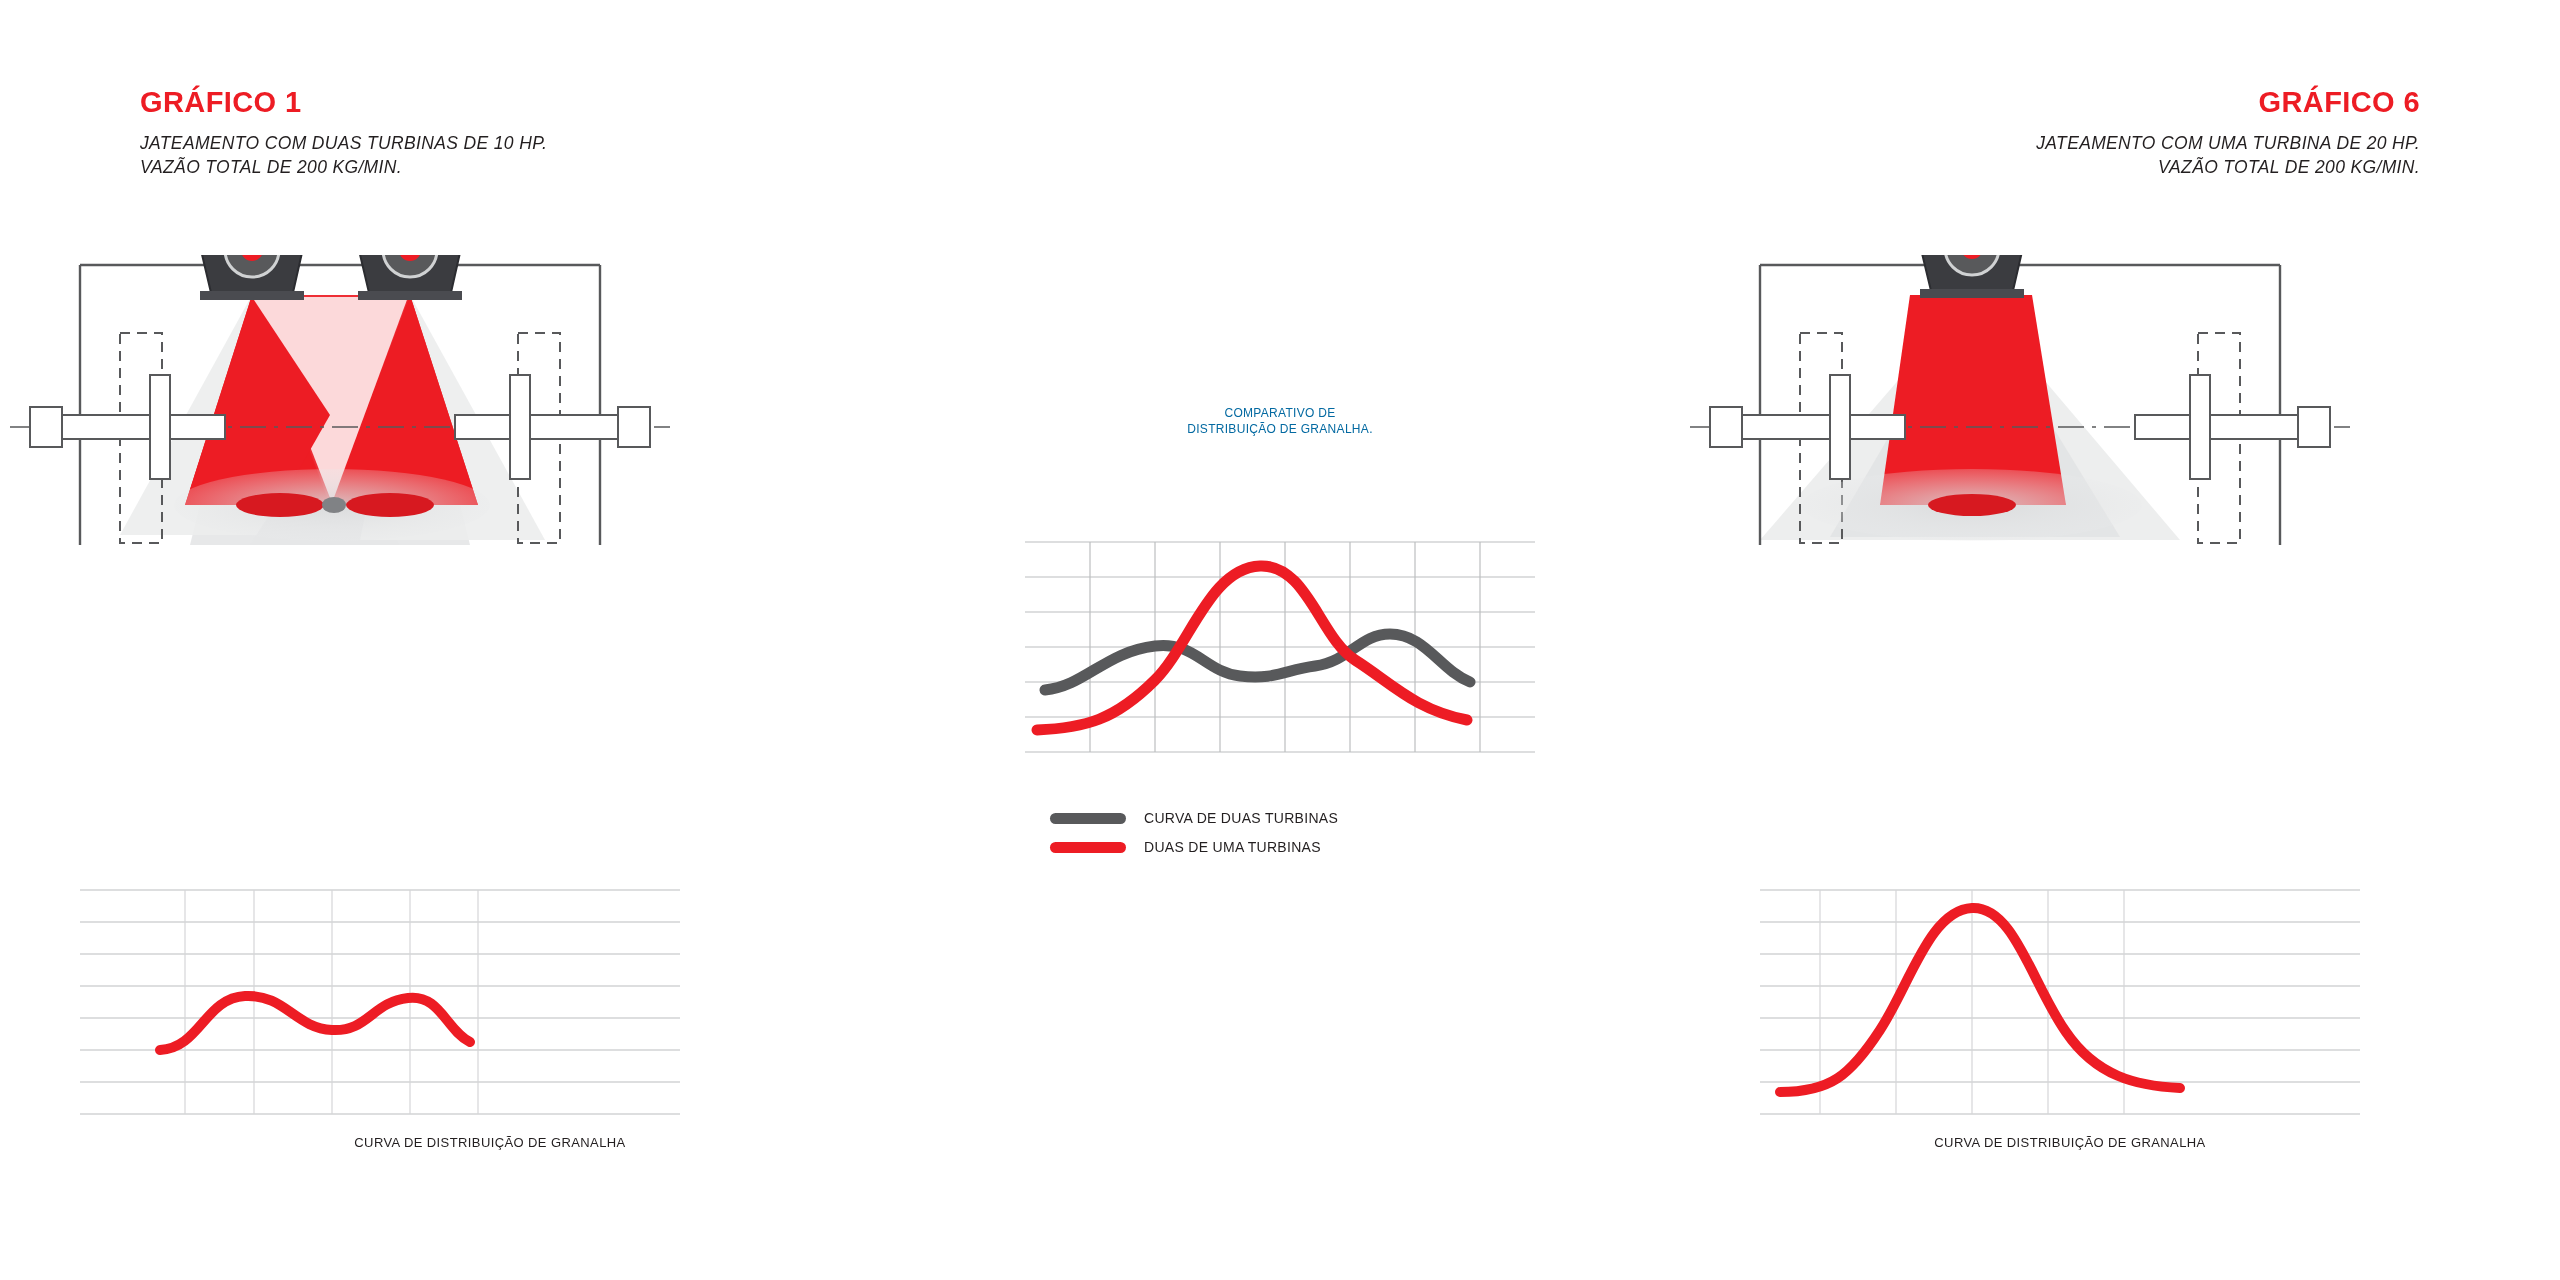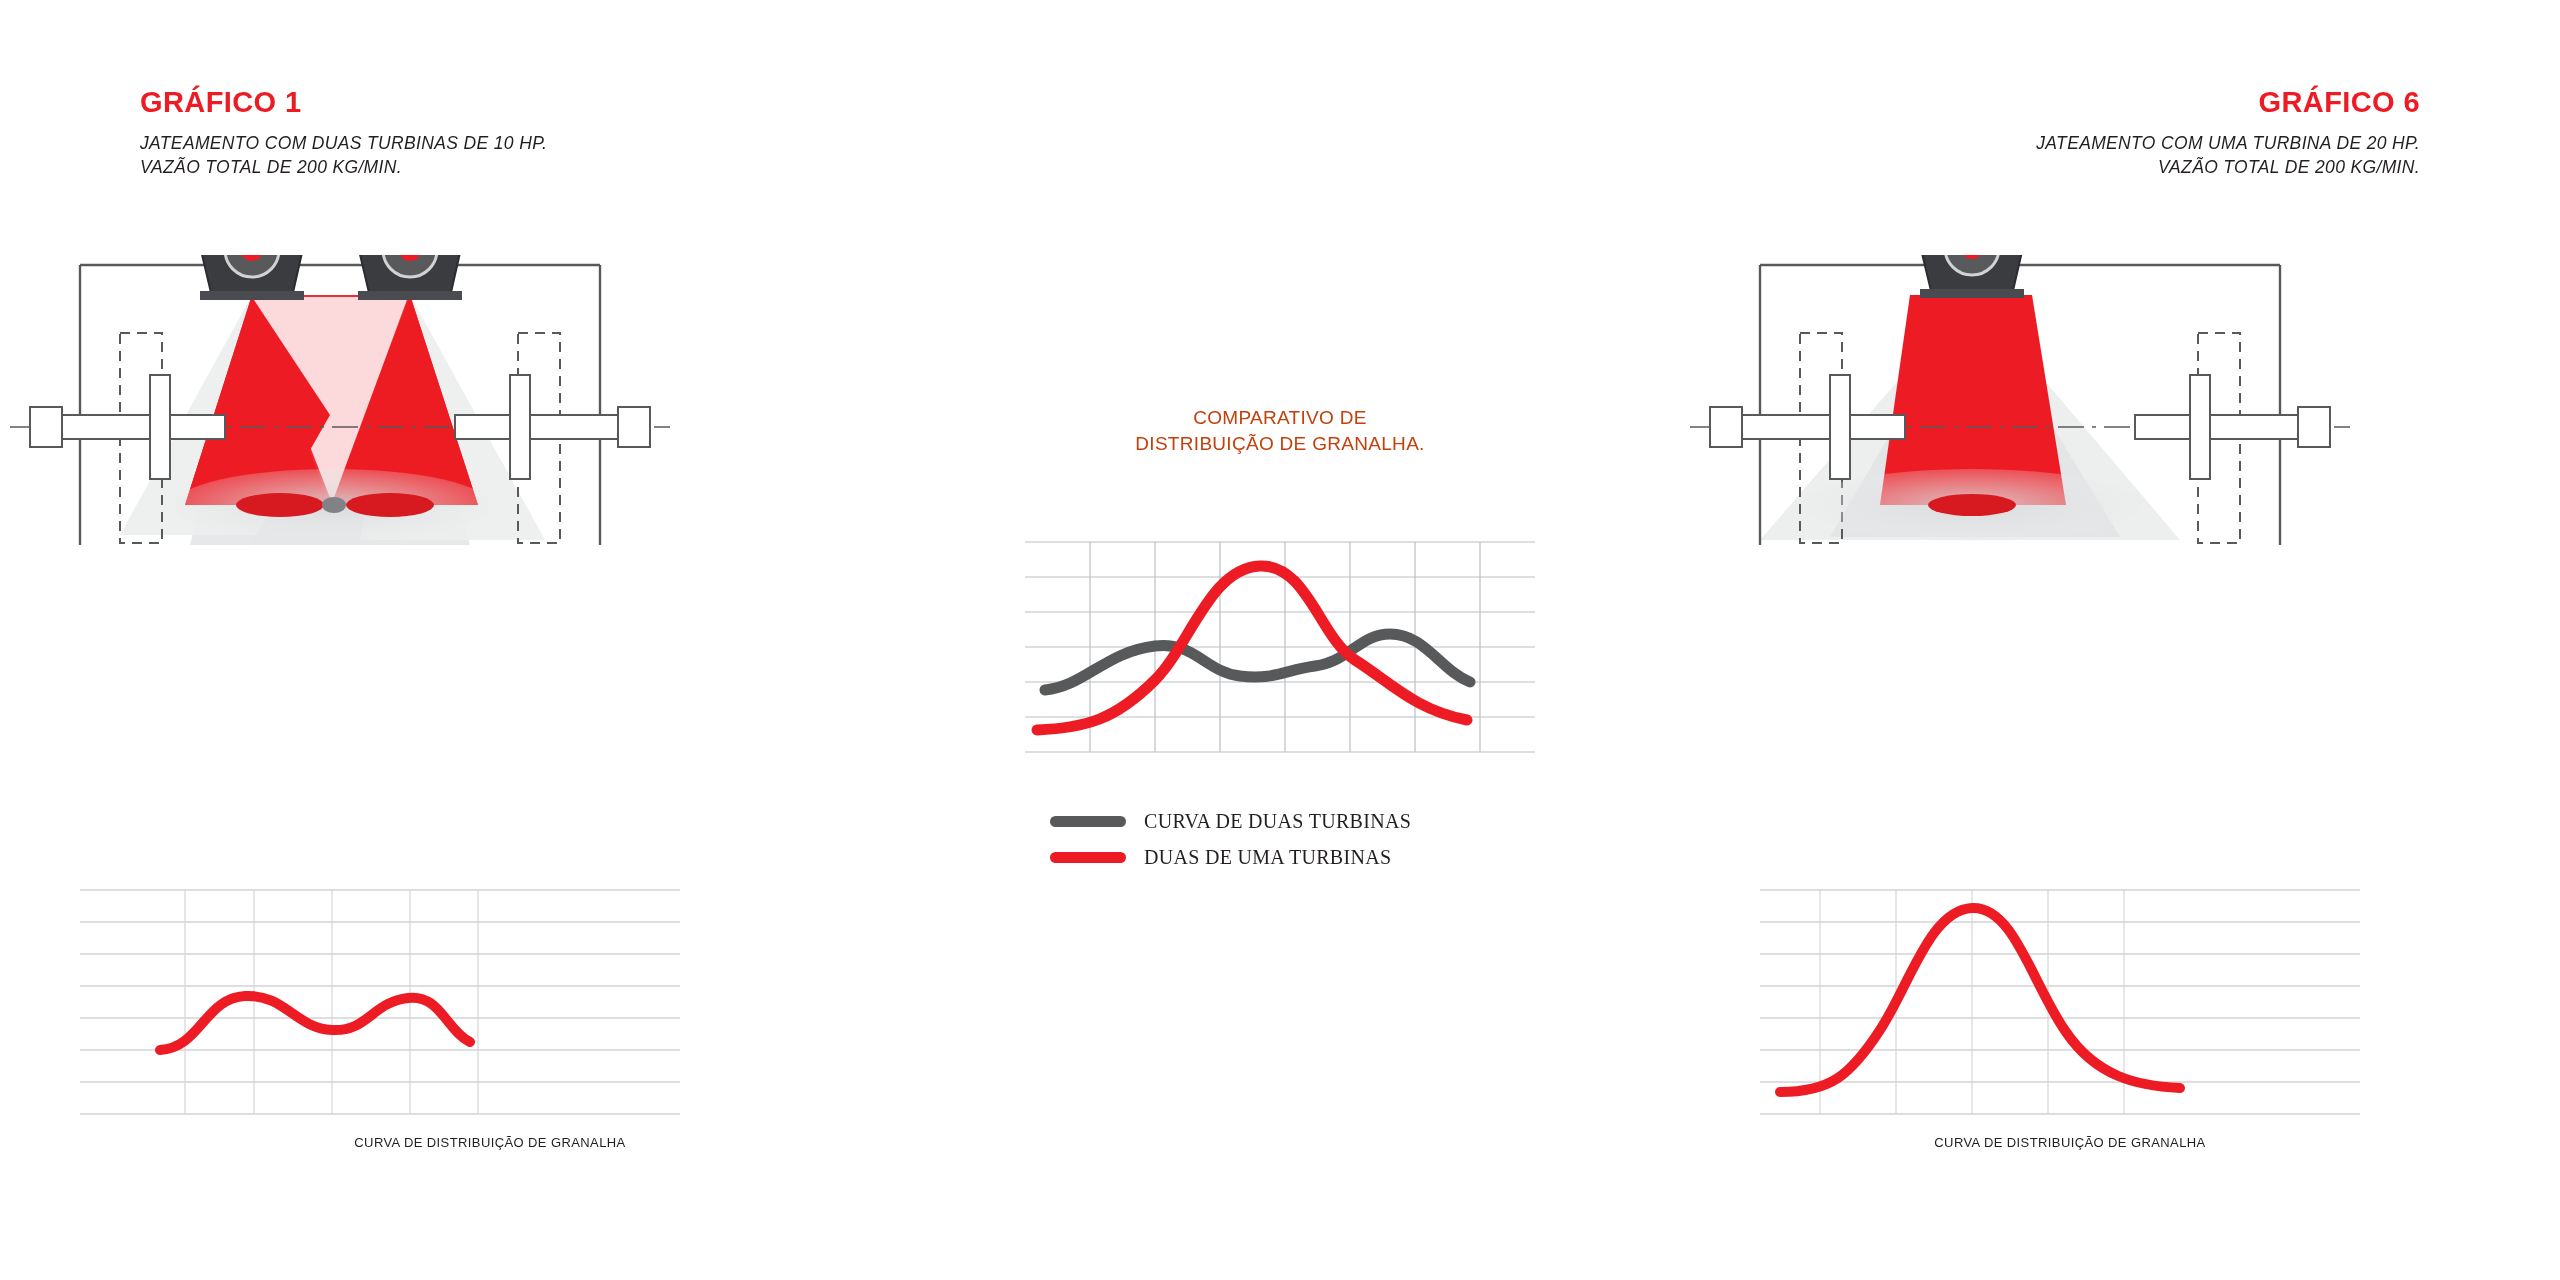--- a/index.html
+++ b/index.html
@@ -61,22 +61,22 @@
   }
   #mid-head .title {
     font-size: 29px;
     font-weight: bold;
     color: #ed1c24;
     letter-spacing: 0.4px;
     margin: 0 0 10px 0;
     line-height: 1;
   }
   #mid-head .sub {
-    font-size: 19px;
-    color: #c2410c;
+    font-size: 12px;
+    color: #0369a1;
     letter-spacing: 0.3px;
     line-height: 1.35;
     margin: 0;
     white-space: pre-line;
   }
 
   #mid-chart {
     position: absolute;
     left: 35px;
     top: 530px;
@@ -97,24 +97,23 @@
     margin-bottom: 13px;
   }
   .legend-swatch {
     width: 76px;
     height: 11px;
     border-radius: 6px;
     margin-right: 18px;
     flex: none;
   }
   .legend-label {
-    font-size: 20px;
+    font-size: 14px;
     letter-spacing: 0.3px;
     color: #231f20;
-    font-family: Liberation Serif, serif;
   }
 
   
   .machine {
     position: absolute;
     top: 255px;
     left: 0;
     width: 980px;
     height: 600px;
   }

